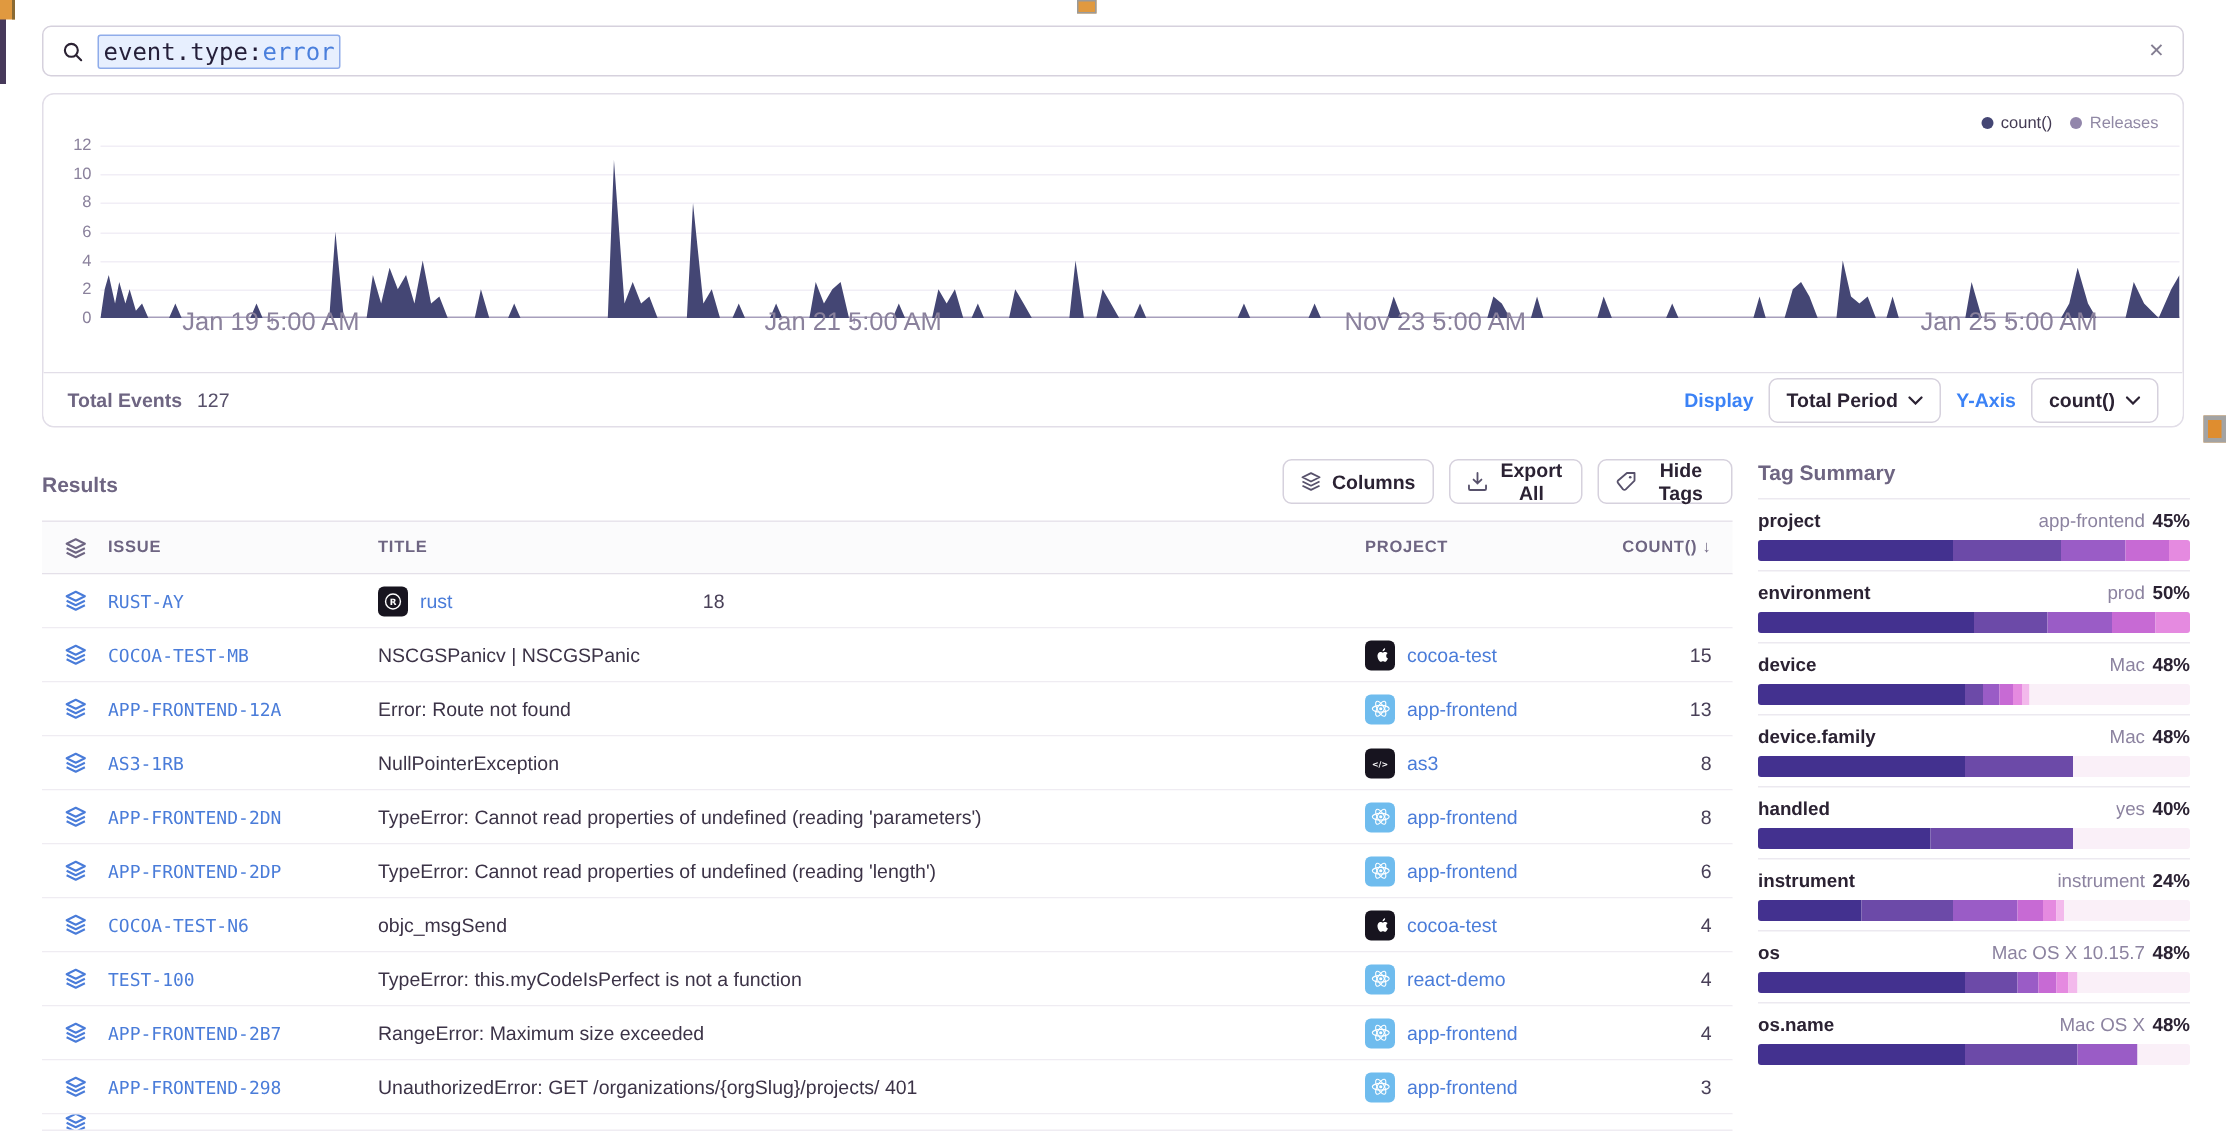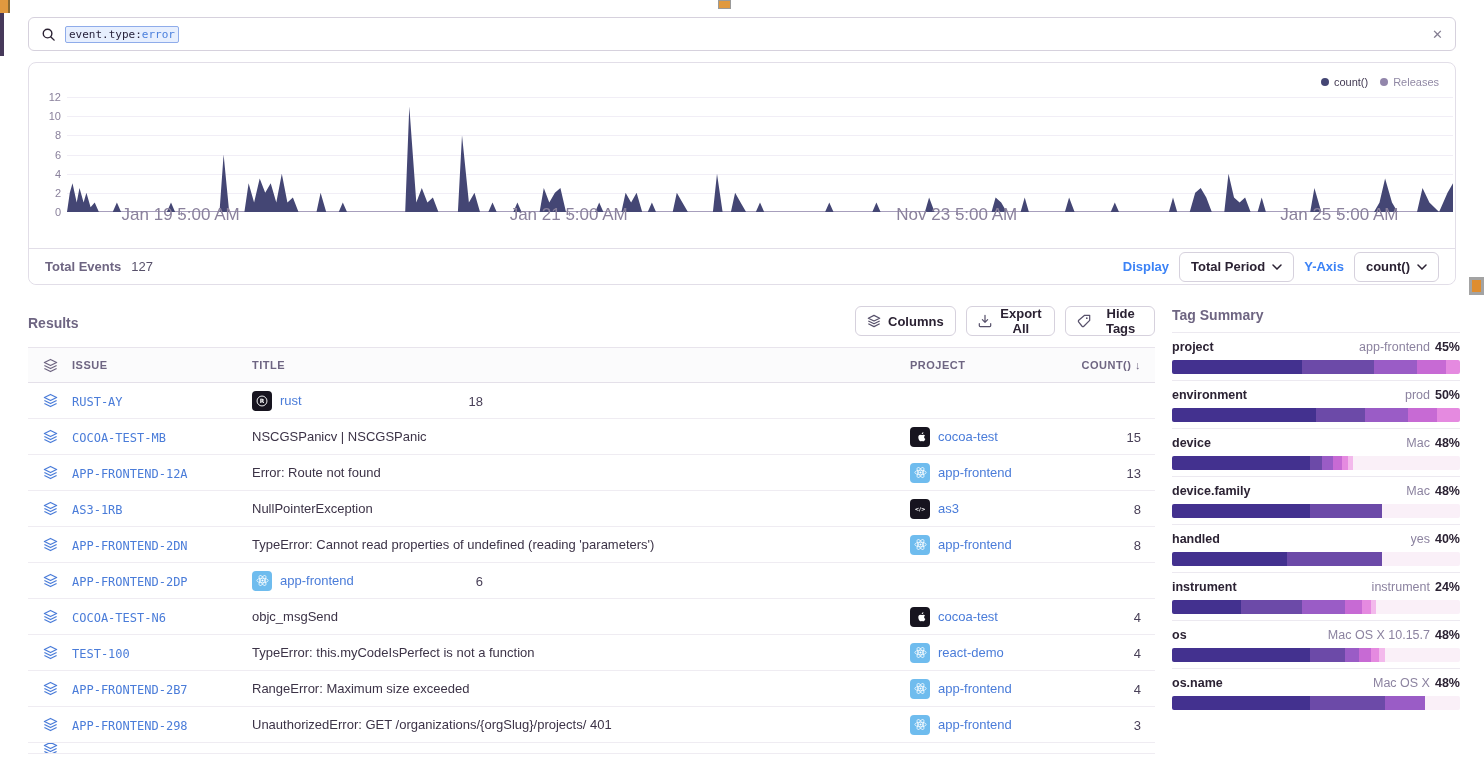--- a/index.html
+++ b/index.html
@@ -15,21 +15,21 @@
   .handle-tc { left:718px; top:0; width:13px; height:9px; border:1px solid #9a9a9a; }
   .handle-r  { left:1469px; top:277px; width:15px; height:18px; border:3px solid #a3a3a3; background:#df8d2f; }
   
   .searchbar {
     position:absolute; left:28px; top:17px; width:1428px; height:34px;
     border:1px solid #d6d1dd; border-radius:6px; background:#fff;
     display:flex; align-items:center; padding:0 12px;
   }
   .searchbar .mag { width:15px; height:15px; margin-right:9px; flex:none; display:flex; }
   .token {
-    font-family:"DejaVu Sans Mono","Liberation Mono",monospace; font-size:11px;
+    font-family:"DejaVu Sans Mono","Liberation Mono",monospace; font-size:16px;
     background:#e7effe; border:1px solid #8facea; border-radius:2px; padding:1px 3px;
   }
   .token .tkey { color:#241e38; }
   .token .tval { color:#4a7fdc; }
   .search-close { margin-left:auto; color:#847e92; font-size:13px; cursor:pointer; }
   
   .panel {
     position:absolute; left:28px; top:62px; width:1428px; height:223px;
     border:1px solid #e2dee8; border-radius:8px; background:#fff;
   }
@@ -370,20 +370,23 @@
     <span class="c-icon">
             <span class="stack">
               <svg width="15" height="15" viewBox="0 0 16 16" fill="none" stroke="currentColor" stroke-width="1.4" stroke-linejoin="round">
                 <path d="M1.5 4.8 8 1.6l6.5 3.2L8 8z"></path>
                 <path d="M1.5 8 8 11.2 14.5 8"></path>
                 <path d="M1.5 11.2 8 14.4l6.5-3.2"></path>
               </svg>
             </span>
           </span>
     <span class="c-issue"><span class="issue-link">APP-FRONTEND-2DP</span></span>
+    <span class="c-title">
+            <span class="title-txt">TypeError: Cannot read properties of undefined (reading 'length')</span>
+          </span>
     <span class="c-project">
       <span class="pbadge blue">
               <svg width="15" height="15" viewBox="0 0 24 24">
                 <g fill="none" stroke="#fff" stroke-width="1.2">
                   <ellipse cx="12" cy="12" rx="9" ry="3.6"></ellipse>
                   <ellipse cx="12" cy="12" rx="9" ry="3.6" transform="rotate(60 12 12)"></ellipse>
                   <ellipse cx="12" cy="12" rx="9" ry="3.6" transform="rotate(120 12 12)"></ellipse>
                 </g>
                 <circle cx="12" cy="12" r="1.7" fill="#fff"></circle>
               </svg>

